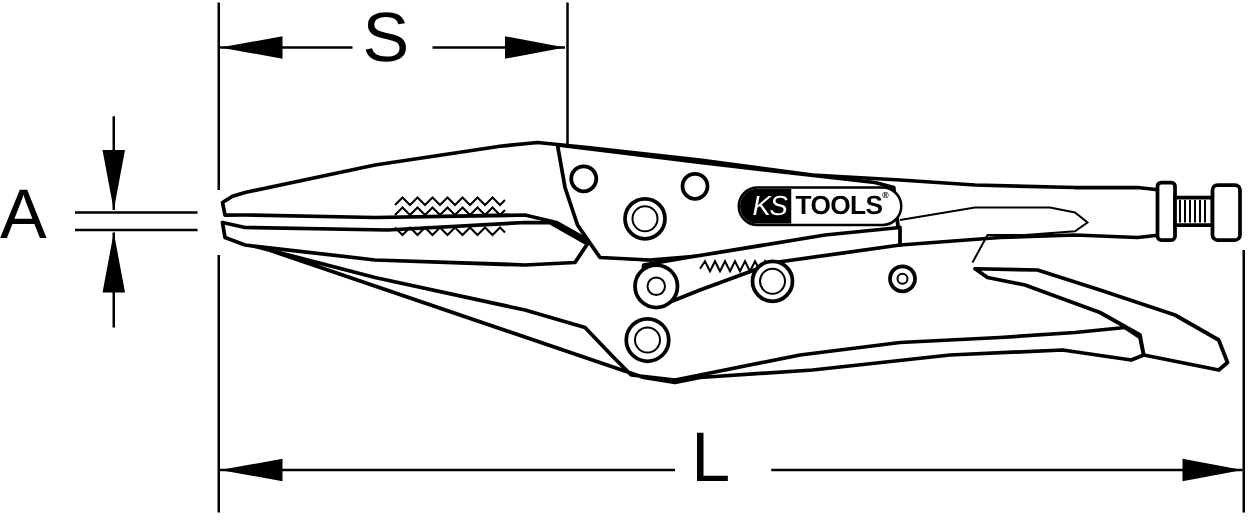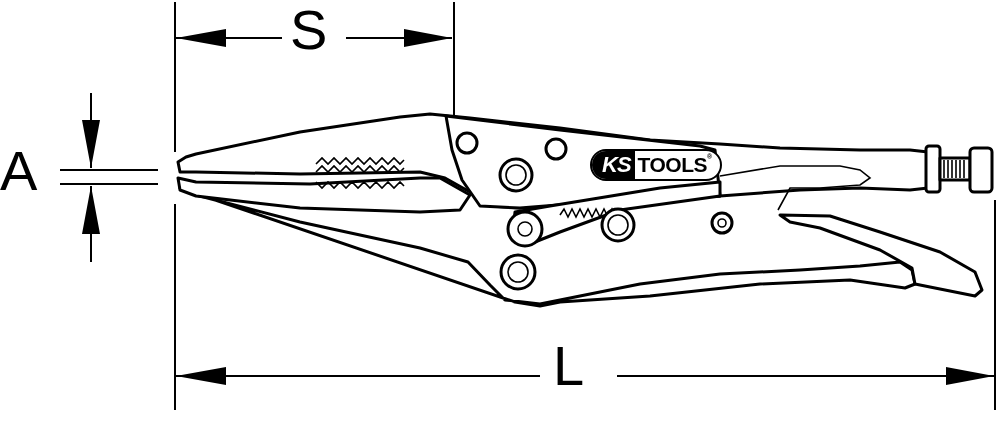--- a/index.html
+++ b/index.html
@@ -7,21 +7,21 @@
   #drawing { position: absolute; left: 0; top: 0; width: 1000px; height: 422px; }
   .ln { stroke: #000; stroke-width: 2; fill: none; }
   .thin { stroke: #000; stroke-width: 1.6; fill: none; }
   .body { stroke: #000; stroke-width: 3; fill: #ffffff; stroke-linejoin: round; stroke-linecap: round; }
   .arrow { fill: #000; stroke: none; }
   .dim-label { position: absolute; color: #000; font-family: "Liberation Sans", sans-serif; font-weight: normal; line-height: 1; }
   #label-s { left: 290px; top: 2px; font-size: 56px; }
   #label-a { left: 0px; top: 143px; font-size: 56px; }
   #label-l { left: 553px; top: 338px; font-size: 56px; }
   #brand { position: absolute; left: 590px; top: 149px; width: 132px; height: 32px; border: 2.5px solid #000; border-radius: 18px; box-sizing: border-box; overflow: hidden; display: flex; background: #fff; }
-  #brand .ks { background: #000; color: #fff; font-weight: bold; font-style: italic; font-size: 22px; line-height: 27px; padding: 0 4px 0 10px; letter-spacing: -1px; }
+  #brand .ks { background: #000; color: #fff; font-weight: normal; font-style: italic; font-size: 22px; line-height: 27px; padding: 0 4px 0 10px; letter-spacing: -1px; }
   #brand .tools { color: #000; font-weight: bold; font-size: 21px; line-height: 27px; padding-left: 3px; letter-spacing: -0.5px; }
   #brand .reg { font-size: 7px; vertical-align: top; line-height: 12px; }
 </style>
 </head>
 <body>
 
 <svg id="drawing" viewBox="0 0 1000 422" xmlns="http://www.w3.org/2000/svg">
 
   <g>
     <line class="ln" x1="175" y1="2" x2="175" y2="152"></line>

